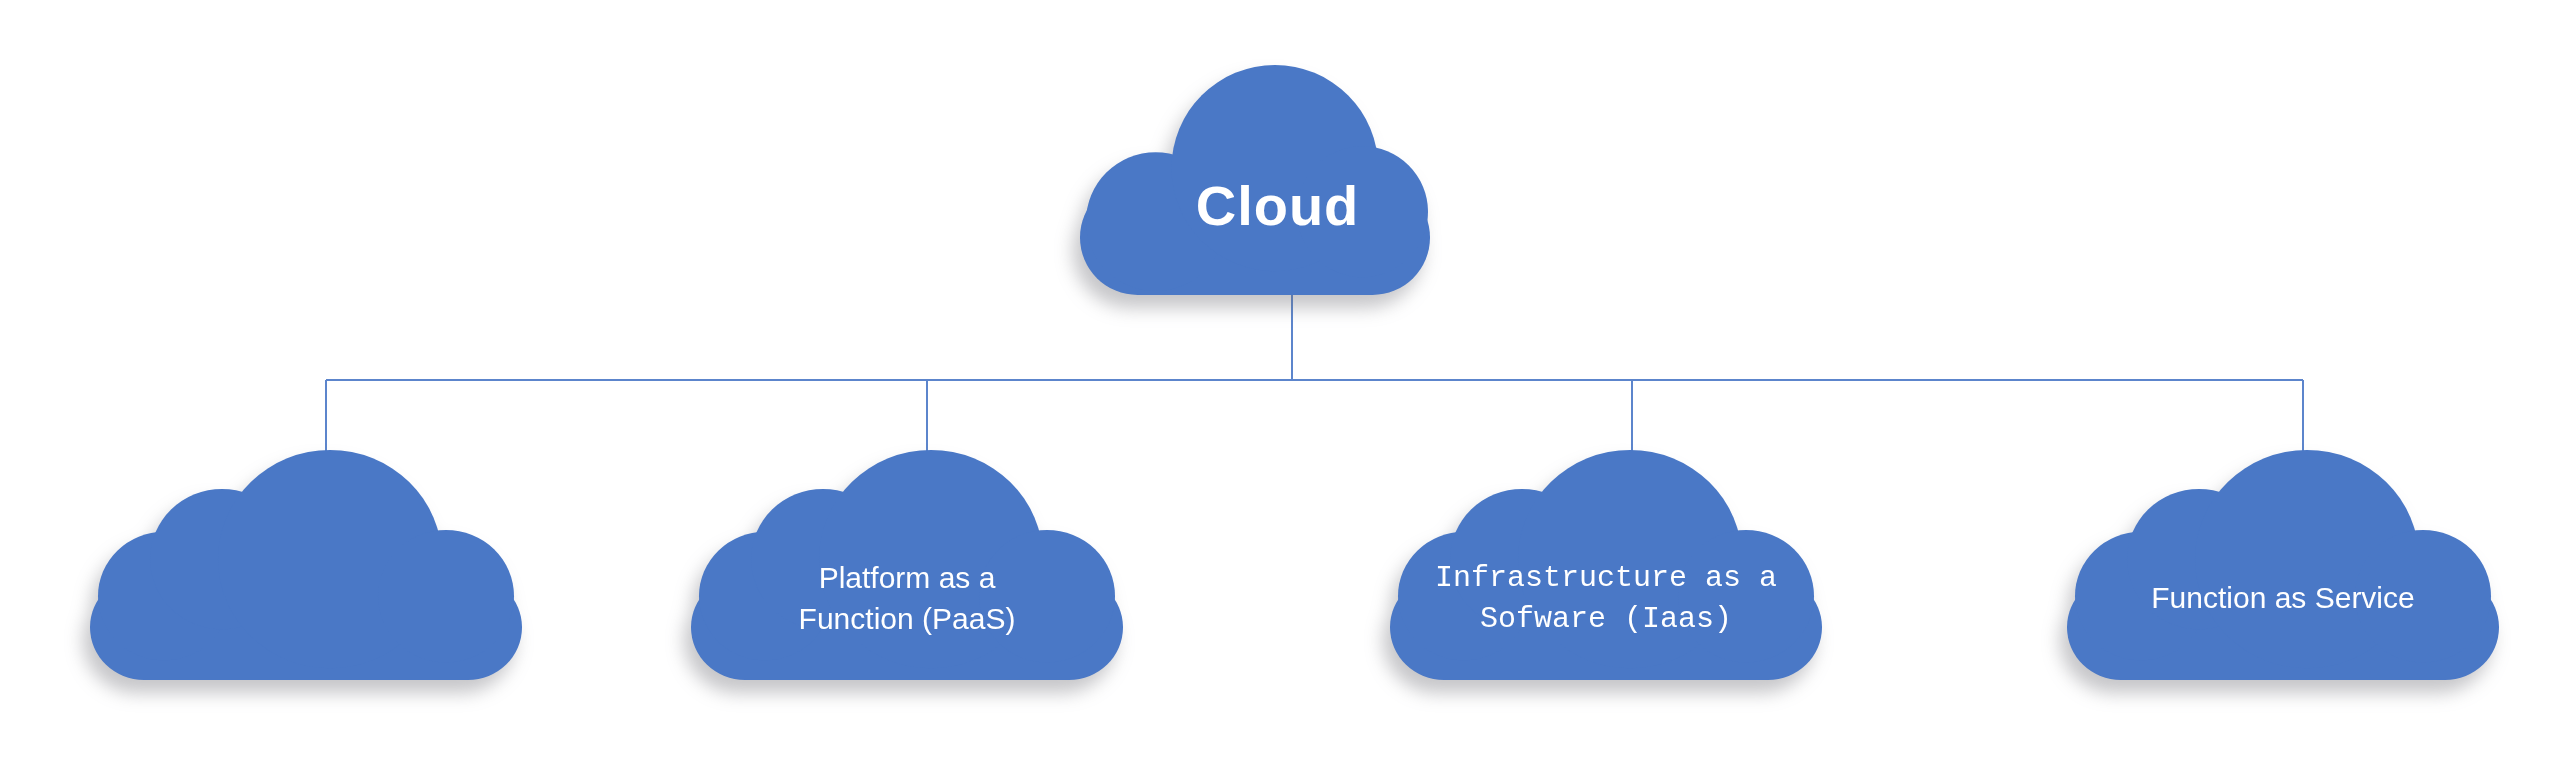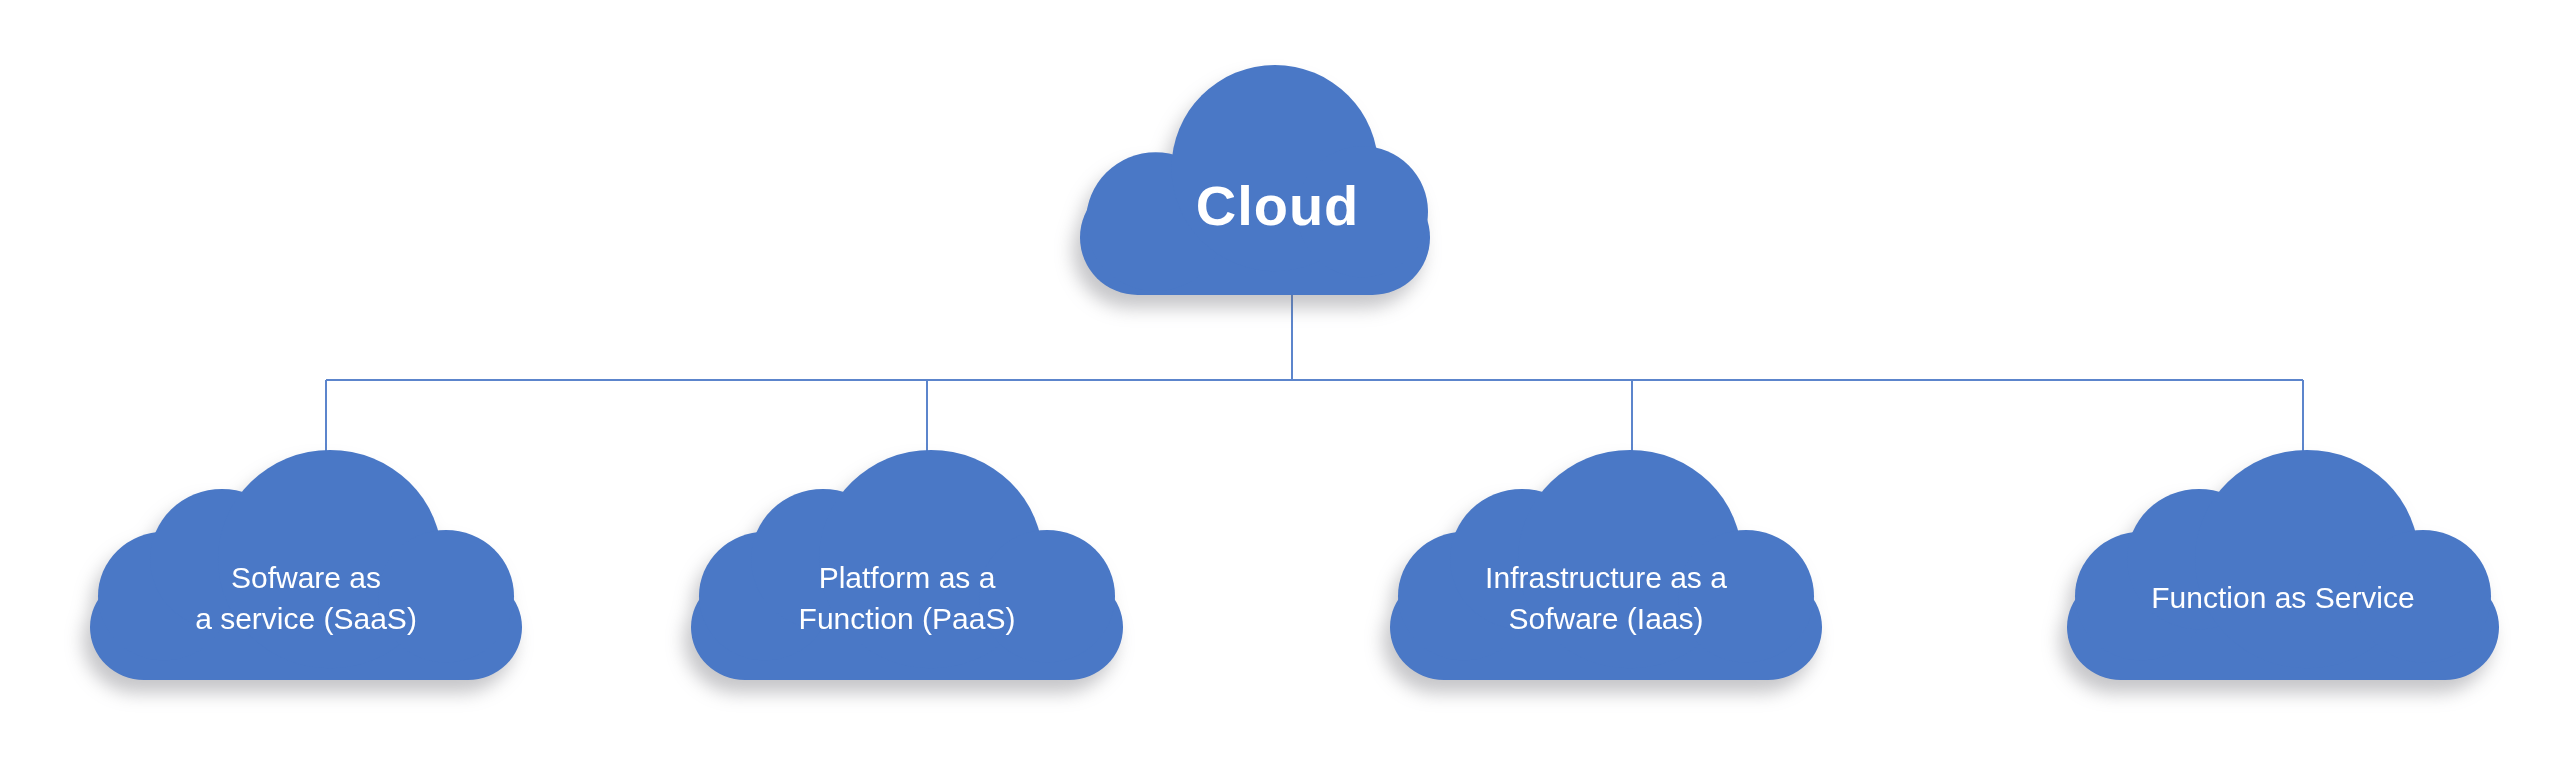--- a/index.html
+++ b/index.html
@@ -63,21 +63,21 @@
     font-size: 30px;
     font-weight: 400;
     line-height: 1.35;
   }
   .label-line { display: block; }
 
   
   #node-root  { left: 1080px; top:  65px; width: 350px; height: 230px; }
   #node-saas  { left:   90px; top: 450px; width: 432px; height: 230px; }
   #node-paas  { left:  691px; top: 450px; width: 432px; height: 230px; }
-  #node-iaas  { left: 1390px; top: 450px; width: 432px; height: 230px; }
+  #node-iaas  { left: 1390px; top: 450px; width: 432px; height: 230px; font-family: Liberation Mono, monospace; }
   #node-faas  { left: 2067px; top: 450px; width: 432px; height: 230px; }
 </style>
 </head>
 <body>
 
 <div class="canvas">
 
   <svg class="connectors" viewBox="0 0 2560 760" aria-hidden="true">
     <path d="M1292,285 L1292,380 M326,380 L2303,380 M326,380 L326,478 M927,380 L927,478 M1632,380 L1632,478 M2303,380 L2303,478"></path>
   </svg>
@@ -99,24 +99,20 @@
   <div class="cloud-node" id="node-saas">
     <svg class="cloud-shape" viewBox="0 0 432 236" preserveAspectRatio="none" aria-hidden="true">
       <g fill="currentColor">
         <rect x="0" y="128" width="432" height="108" rx="54"></rect>
         <circle cx="74" cy="150" r="66"></circle>
         <circle cx="132" cy="112" r="72"></circle>
         <circle cx="240" cy="112" r="112"></circle>
         <circle cx="356" cy="150" r="68"></circle>
       </g>
     </svg>
-    <div class="cloud-label child-label">
-      <span class="label-line">Sofware as</span>
-      <span class="label-line">a service (SaaS)</span>
-    </div>
   </div>
 
   <div class="cloud-node" id="node-paas">
     <svg class="cloud-shape" viewBox="0 0 432 236" preserveAspectRatio="none" aria-hidden="true">
       <g fill="currentColor">
         <rect x="0" y="128" width="432" height="108" rx="54"></rect>
         <circle cx="74" cy="150" r="66"></circle>
         <circle cx="132" cy="112" r="72"></circle>
         <circle cx="240" cy="112" r="112"></circle>
         <circle cx="356" cy="150" r="68"></circle>

